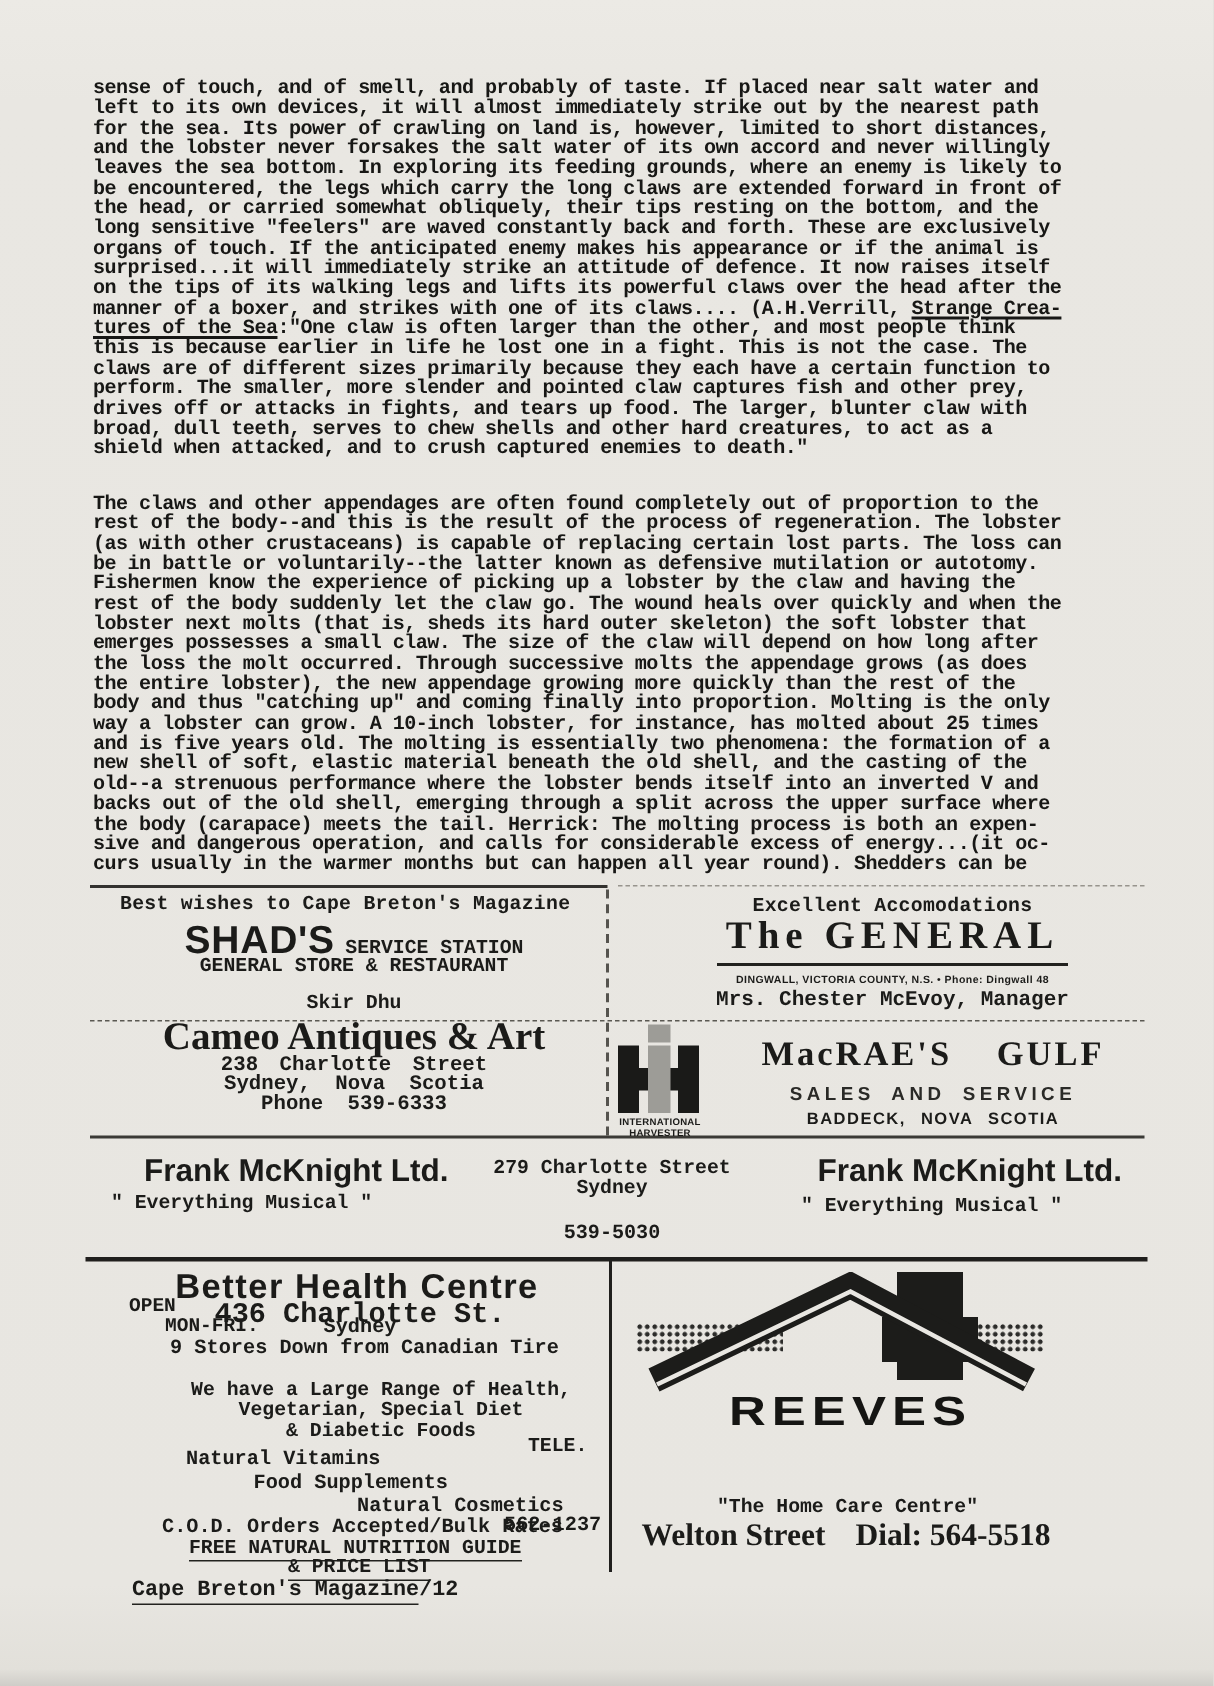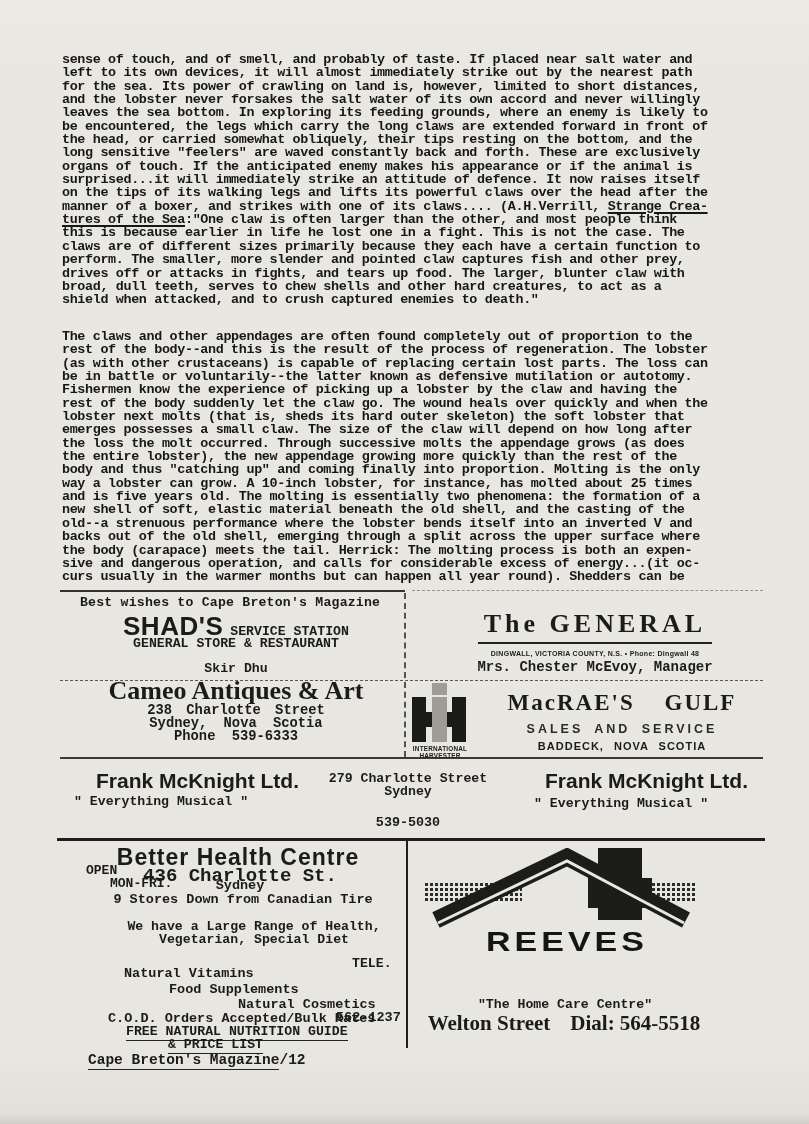--- a/index.html
+++ b/index.html
@@ -100,20 +100,21 @@
   <div class="rule" style="left:57px;top:838px;width:708px;border-top:3px solid #201f1d;"></div>
   <div class="vrule" style="left:406px;top:838px;height:210px;border-left:2.5px solid #201f1d;"></div>
 
   <div class="abs mono adtag" style="left:80px;top:595px;">Best wishes to Cape Breton's Magazine</div>
   <div class="abs ctr" style="left:66px;top:611px;width:340px;">
     <span class="sans" style="font-size:26px;font-weight:bold;letter-spacing:0.5px;text-align:center;">SHAD'S</span><span class="mono b" style="font-size:13.2px;margin-left:7px;">SERVICE STATION</span>
   </div>
   <div class="abs mono monoline ctr" style="left:66px;top:636px;width:340px;font-size:13.2px;">GENERAL STORE &amp; RESTAURANT</div>
   <div class="abs mono monoline ctr" style="left:66px;top:661px;width:340px;font-size:13.2px;">Skir Dhu</div>
 
+  <div class="abs mono adtag ctr" style="left:430px;top:596px;width:330px;">Excellent Accomodations</div>
   <div class="abs ctr" style="left:430px;top:609px;width:330px;">
     <span class="serif" style="display:inline-block;font-size:26px;font-weight:bold;letter-spacing:4px;border-bottom:2px solid #22221f;padding:0 6px 3px 6px;">The GENERAL</span>
   </div>
   <div class="abs sans ctr" style="left:430px;top:650px;width:330px;font-size:7px;font-weight:bold;letter-spacing:0.3px;">DINGWALL, VICTORIA COUNTY, N.S. • Phone: Dingwall 48</div>
   <div class="abs mono ctr b" style="left:430px;top:659px;width:330px;font-size:14px;">Mrs. Chester McEvoy, Manager</div>
 
   <div class="abs serif ctr" style="left:66px;top:676px;width:340px;font-size:26px;font-weight:bold;">Cameo Antiques &amp; Art</div>
   <div class="abs mono ctr b" style="left:66px;top:704px;width:340px;font-size:13.8px;line-height:13.2px;word-spacing:6px;">238 Charlotte Street</div>
   <div class="abs mono ctr b" style="left:66px;top:717px;width:340px;font-size:13.8px;line-height:13.2px;word-spacing:8px;">Sydney, Nova Scotia</div>
   <div class="abs mono ctr b" style="left:66px;top:730px;width:340px;font-size:13.8px;line-height:13.2px;word-spacing:8px;">Phone 539-6333</div>
@@ -145,29 +146,30 @@
 
   <div class="abs sans ctr" style="left:68px;top:844px;width:340px;font-size:23px;font-weight:bold;letter-spacing:1px;">Better Health Centre</div>
   <div class="abs mono b" style="left:86px;top:863px;font-size:13px;">OPEN</div>
   <div class="abs mono b" style="left:64px;top:876px;font-size:13px;margin-left:46px;">MON-FRI.</div>
   <div class="abs mono ctr b" style="left:120px;top:865px;width:240px;font-size:19px;">436 Charlotte St.</div>
   <div class="abs mono ctr b" style="left:120px;top:878px;width:240px;font-size:13.5px;">Sydney</div>
   <div class="abs mono ctr b" style="left:73px;top:892px;width:340px;font-size:13.5px;">9 Stores Down from Canadian Tire</div>
   <div class="abs mono ctr b" style="left:79px;top:920px;width:350px;font-size:13.2px;line-height:13.3px;">
     <div>We have a Large Range of Health,</div>
     <div>Vegetarian, Special Diet</div>
+    <div>&amp; Diabetic Foods</div>
   </div>
   <div class="abs mono b" style="left:352px;top:956px;font-size:13.2px;">TELE.</div>
   <div class="abs mono b" style="left:336px;top:1010px;font-size:13.5px;">562-1237</div>
   <div class="abs mono b" style="left:124px;top:966px;font-size:13.5px;">Natural Vitamins</div>
   <div class="abs mono b" style="left:169px;top:982px;font-size:13.5px;">Food Supplements</div>
   <div class="abs mono b" style="left:238px;top:997px;font-size:13.5px;">Natural Cosmetics</div>
   <div class="abs mono b" style="left:108px;top:1011px;font-size:13.5px;">C.O.D. Orders Accepted/Bulk Rates</div>
   <div class="abs mono b" style="left:126px;top:1024px;font-size:13.2px;"><span class="underbar">FREE NATURAL NUTRITION GUIDE</span></div>
-  <div class="abs mono b" style="left:168px;top:1037px;font-size:13.2px;"><span class="underbar">&amp; PRICE LIST</span></div>
+  <div class="abs mono b" style="left:192px;top:1037px;font-size:13.2px;"><span class="underbar">&amp; PRICE LIST</span></div>
 
   <div class="abs dots" style="left:424px;top:882px;width:98px;height:19px;"></div>
   <div class="abs dots" style="left:646px;top:882px;width:50px;height:19px;"></div>
   <svg class="abs" style="left:420px;top:848px;" width="280" height="85" viewBox="0 0 280 85">
     <rect x="178" y="0" width="44" height="72" fill="#1c1c1a"></rect>
     <rect x="168" y="30" width="64" height="30" fill="#1c1c1a"></rect>
     <polyline points="16,72 147,9 266,72" fill="none" stroke="#1c1c1a" stroke-width="17"></polyline>
     <polyline points="18,75 147,13 264,75" fill="none" stroke="#e9e7e2" stroke-width="3"></polyline>
   </svg>
   <div class="abs sans ctr" style="left:452px;top:926px;width:230px;font-size:34px;font-weight:bold;letter-spacing:4px;transform:scaleY(0.8);transform-origin:top;color:#151513;">REEVES</div>

